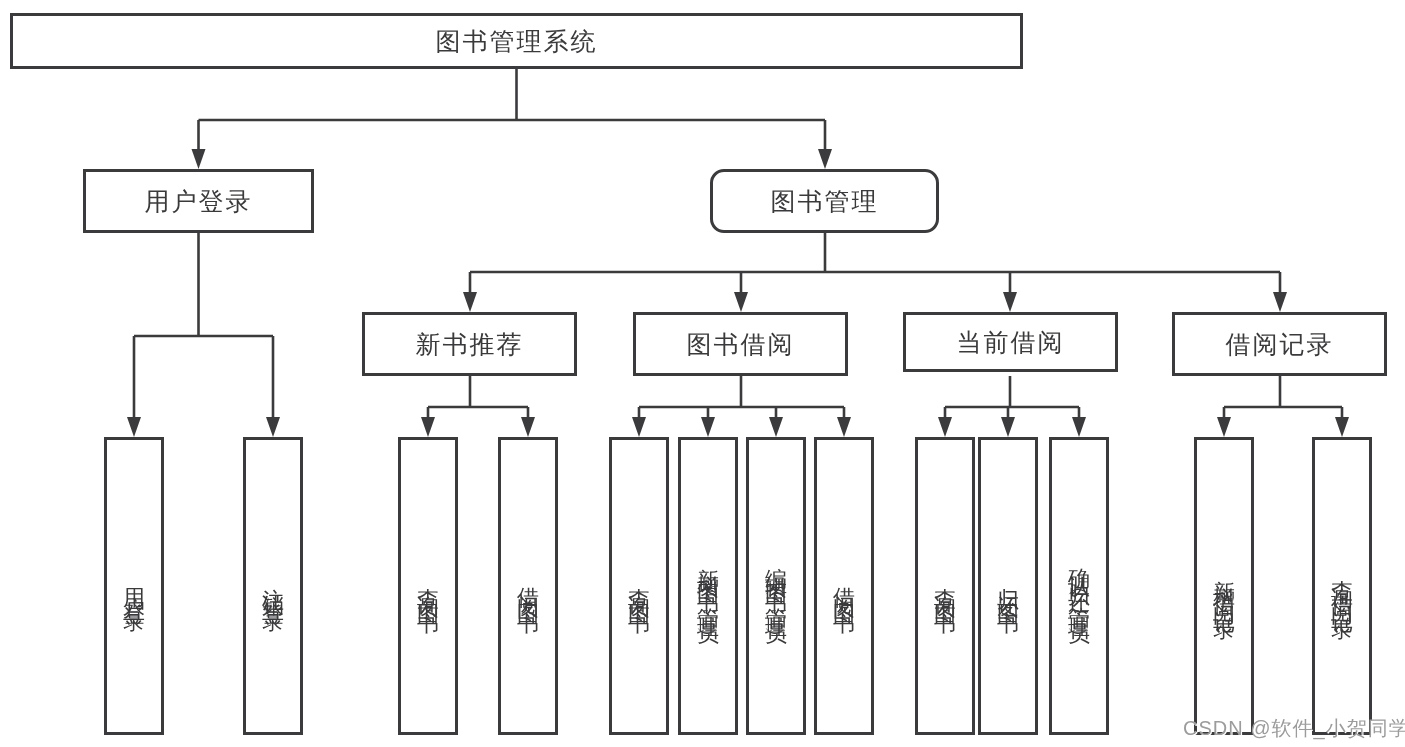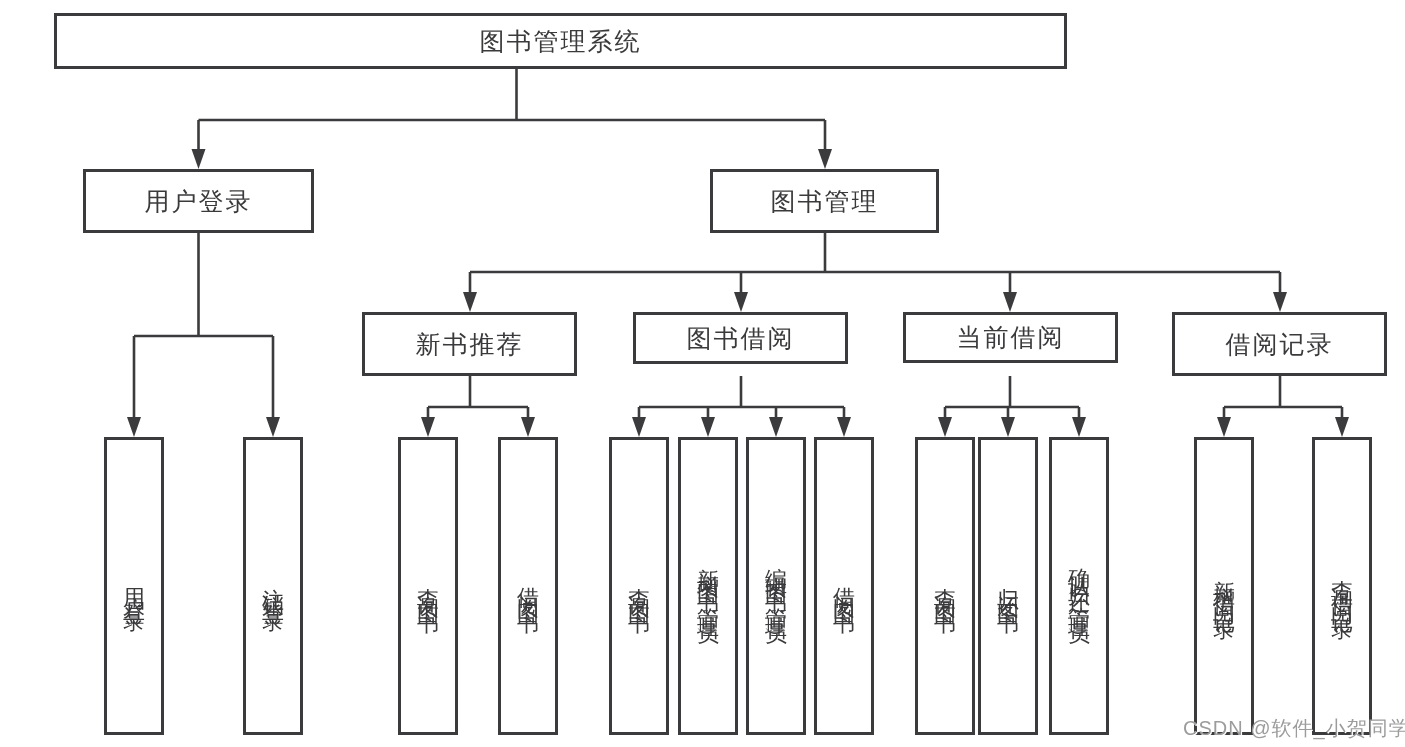--- a/index.html
+++ b/index.html
@@ -44,26 +44,26 @@
     font-size: 22px;
   }
   .leaf .vtext {
     writing-mode: vertical-rl;
     text-orientation: mixed;
     letter-spacing: 8px;
     line-height: 1;
     white-space: nowrap;
   }
   
-  #n-root   { left: 10px;   top: 13px;  width: 1013px; height: 56px; margin-left: 44px; }
+  #n-root   { left: 10px;   top: 13px;  width: 1013px; height: 56px; }
   #n-login  { left: 83px;   top: 169px; width: 231px;  height: 64px; }
-  #n-mgmt   { left: 710px;  top: 169px; width: 229px;  height: 64px; }
+  #n-mgmt   { left: 710px;  top: 169px; width: 229px;  height: 64px; border-radius: 14px; }
   #n-rec    { left: 362px;  top: 312px; width: 215px;  height: 64px; align-items: center; }
-  #n-borrow { left: 633px;  top: 312px; width: 215px;  height: 52px; }
-  #n-cur    { left: 903px;  top: 312px; width: 215px;  height: 51px; }
+  #n-borrow { left: 633px;  top: 312px; width: 215px;  height: 64px; }
+  #n-cur    { left: 903px;  top: 312px; width: 215px;  height: 60px; }
   #n-hist   { left: 1172px; top: 312px; width: 215px;  height: 64px; }
   #l-login1 { left: 104px; }
   #l-logout { left: 243px; }
   #l-rec-q  { left: 398px; }
   #l-rec-b  { left: 498px; }
   #l-bb-q   { left: 609px; }
   #l-bb-add { left: 678px; }
   #l-bb-edit{ left: 746px; }
   #l-bb-b   { left: 814px; }
   #l-cb-q   { left: 915px; }

